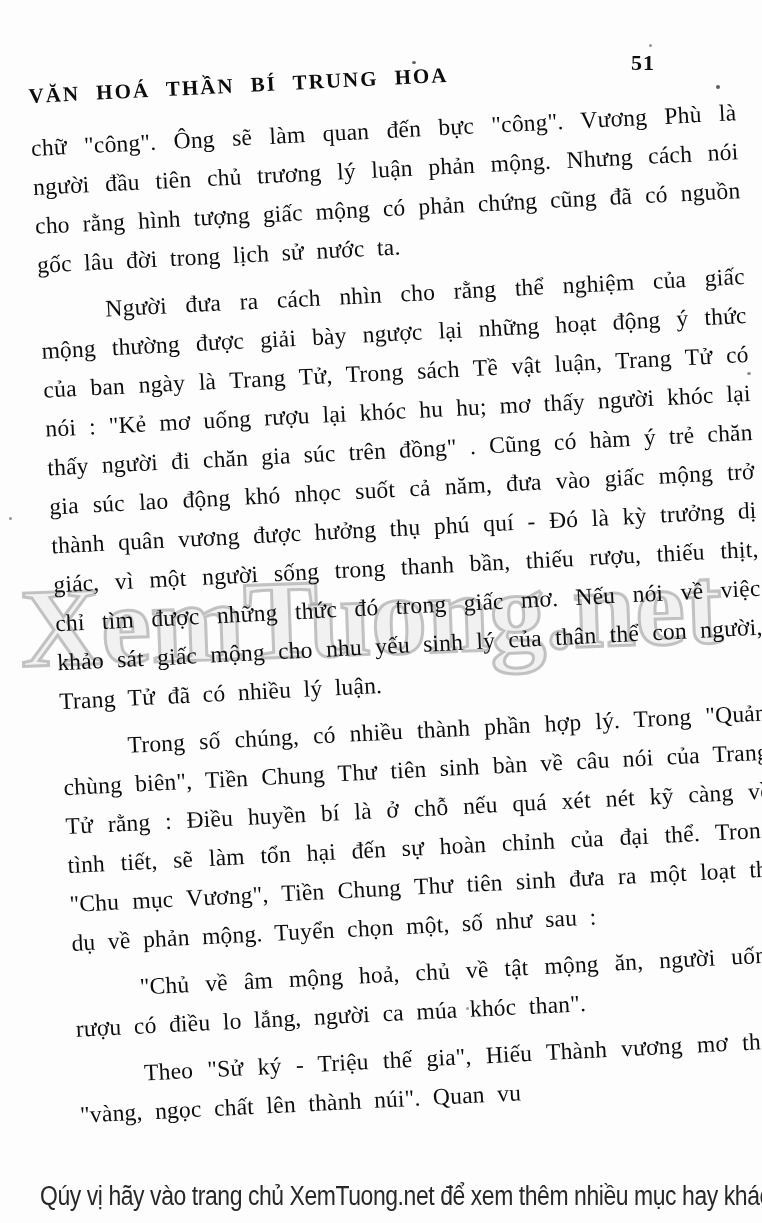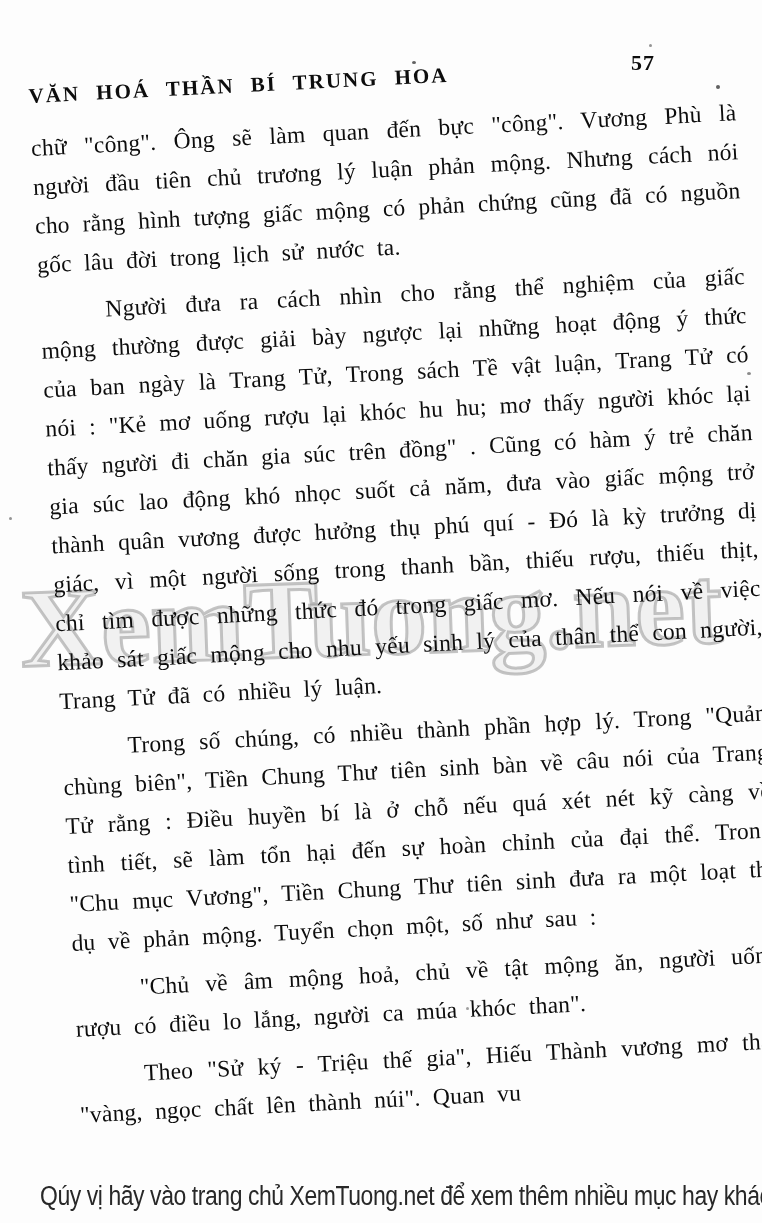--- a/index.html
+++ b/index.html
@@ -82,21 +82,21 @@
   .speck.s5 { left: 9px;   top: 517px; width: 3px; height: 3px; opacity: .5; }
   .speck.s6 { left: 466px; top: 1007px;width: 3px; height: 3px; opacity: .45; }
 </style>
 </head>
 <body>
 
 <div class="page">
 
   <div class="watermark">XemTuong.net</div>
 
-  <div class="page-number">57</div>
+  <div class="page-number">51</div>
 
   <div class="text-block">
     <div class="book-title">VĂN HOÁ THẦN BÍ TRUNG HOA</div>
     <p>chữ "công". Ông sẽ làm quan đến bực "công". Vương Phù là người đầu tiên chủ trương lý luận phản mộng. Nhưng cách nói cho rằng hình tượng giấc mộng có phản chứng cũng đã có nguồn gốc lâu đời trong lịch sử nước ta.</p>
     <p class="indent">Người đưa ra cách nhìn cho rằng thể nghiệm của giấc mộng thường được giải bày ngược lại những hoạt động ý thức của ban ngày là Trang Tử, Trong sách Tề vật luận, Trang Tử có nói : "Kẻ mơ uống rượu lại khóc hu hu; mơ thấy người khóc lại thấy người đi chăn gia súc trên đồng" . Cũng có hàm ý trẻ chăn gia súc lao động khó nhọc suốt cả năm, đưa vào giấc mộng trở thành quân vương được hưởng thụ phú quí - Đó là kỳ trưởng dị giác, vì một người sống trong thanh bần, thiếu rượu, thiếu thịt, chỉ tìm được những thức đó trong giấc mơ. Nếu nói về việc khảo sát giấc mộng cho nhu yếu sinh lý của thân thể con người, Trang Tử đã có nhiều lý luận.</p>
     <p class="indent">Trong số chúng, có nhiều thành phần hợp lý. Trong "Quản chùng biên", Tiền Chung Thư tiên sinh bàn về câu nói của Trang Tử rằng : Điều huyền bí là ở chỗ nếu quá xét nét kỹ càng về tình tiết, sẽ làm tổn hại đến sự hoàn chỉnh của đại thể. Trong "Chu mục Vương", Tiền Chung Thư tiên sinh đưa ra một loạt thí dụ về phản mộng. Tuyển chọn một, số như sau :</p>
     <p class="indent">"Chủ về âm mộng hoả, chủ về tật mộng ăn, người uống rượu có điều lo lắng, người ca múa khóc than".</p>
     <p class="indent">Theo "Sử ký - Triệu thế gia", Hiếu Thành vương mơ thấy "vàng, ngọc chất lên thành núi". Quan vu</p>
   </div>
 

